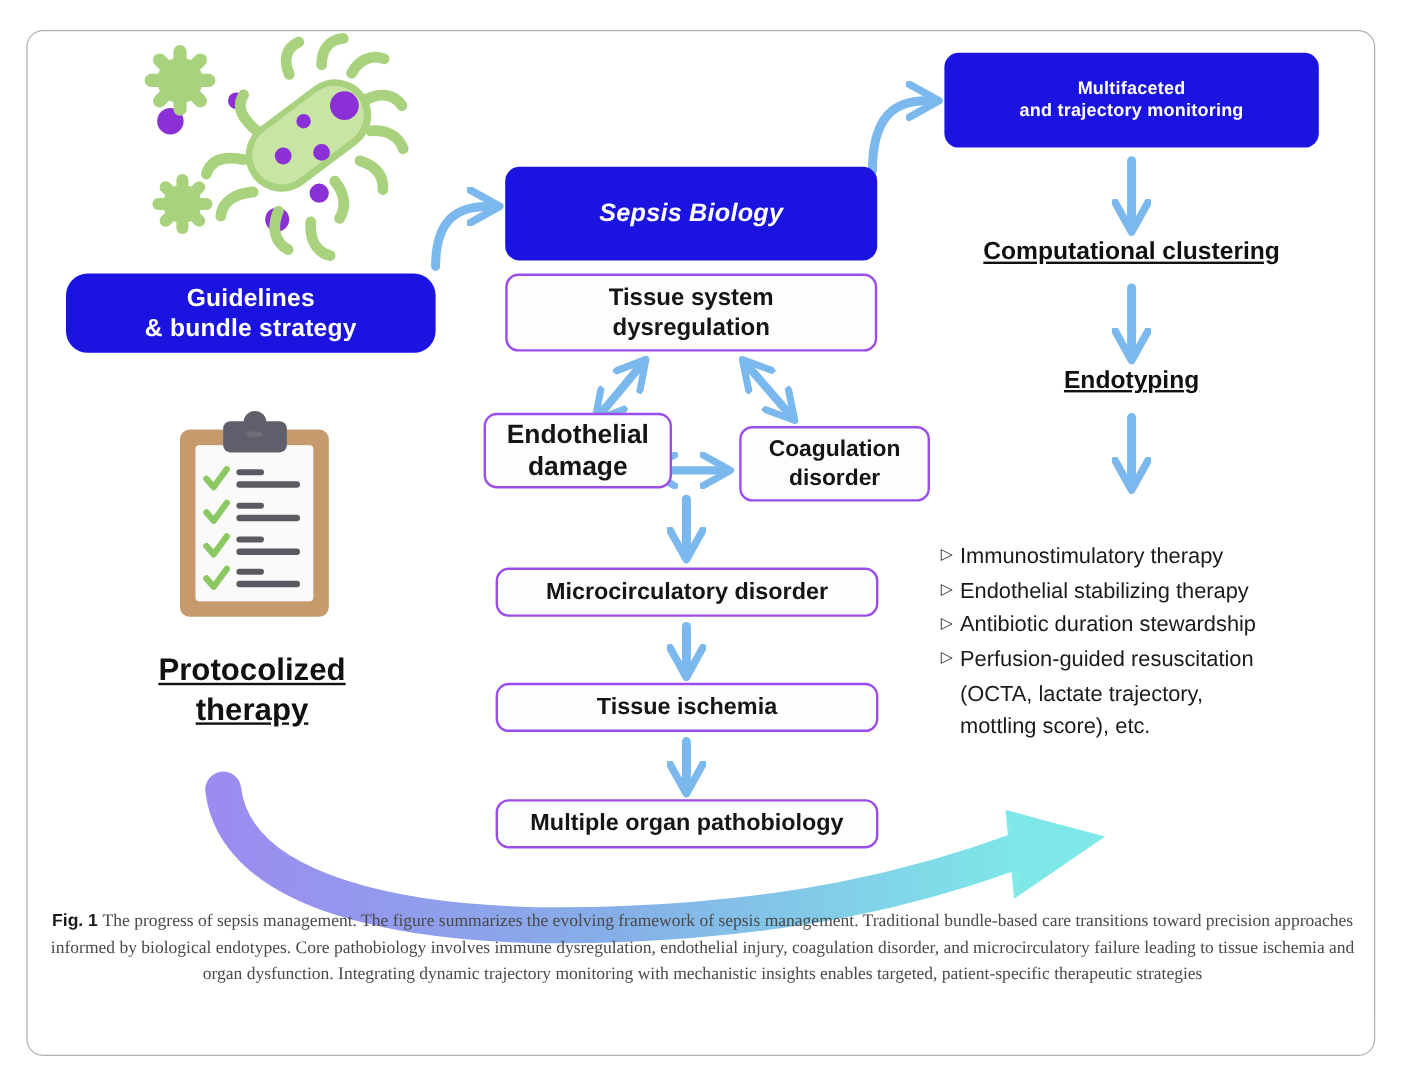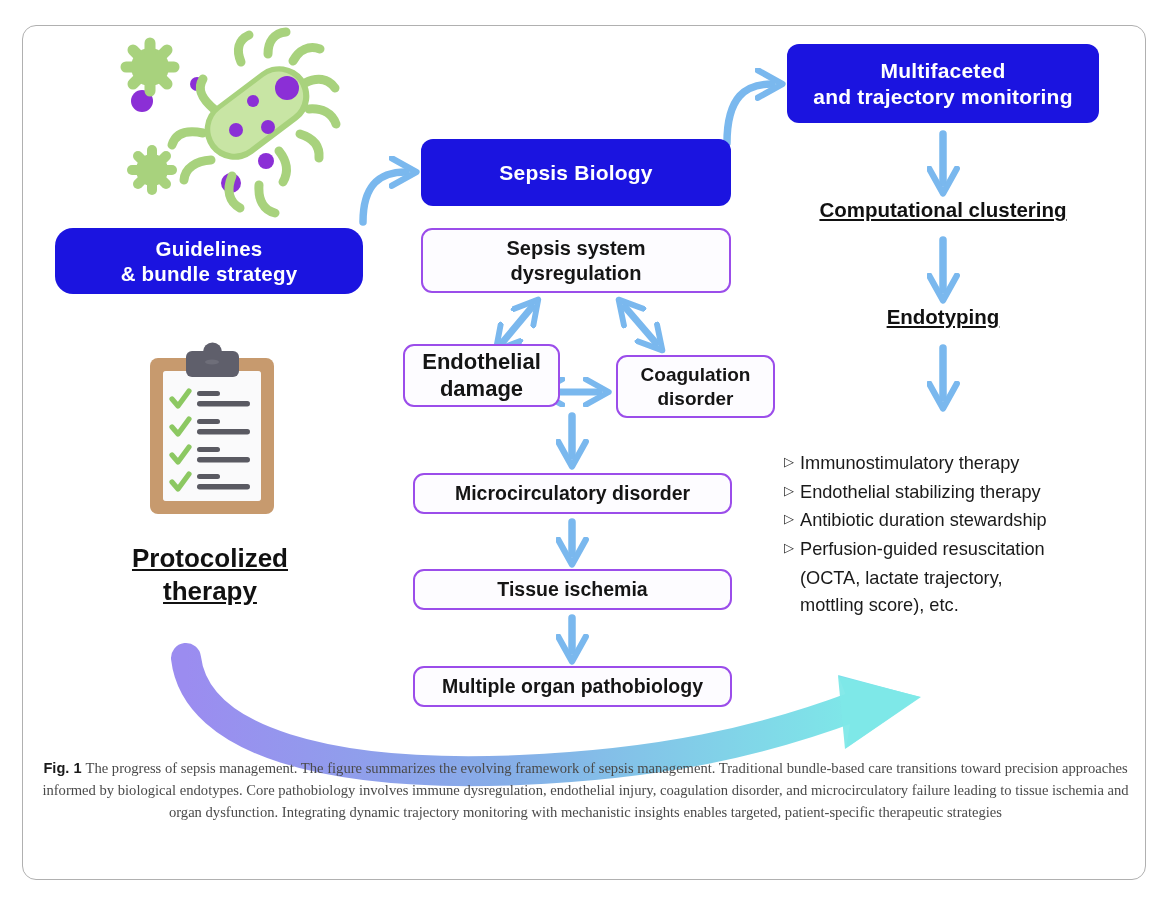--- a/index.html
+++ b/index.html
@@ -65,25 +65,26 @@
     text-align: center;
     color: #111111;
     font-weight: bold;
     line-height: 1.2;
     text-decoration: underline;
   }
 
   
   #box-multifaceted {
     left: 787px; top: 44px; width: 312px; height: 79px;
+    font-size: 15px;
+  }
+  #box-sepsis-biology {
+    left: 421px; top: 139px; width: 310px; height: 78px;
     font-size: 21px;
-  }
-  #box-sepsis-biology {
-    left: 421px; top: 139px; width: 310px; height: 67px;
-    font-size: 21px;
+    font-style: italic;
   }
   #box-guidelines {
     left: 55px; top: 228px; width: 308px; height: 66px;
     font-size: 20.5px;
     border-radius: 18px;
   }
   #box-immune {
     left: 421px; top: 228px; width: 310px; height: 65px;
     font-size: 20px;
   }
@@ -363,21 +364,21 @@
 
   <div class="box box-blue" id="box-guidelines">
     <span>
       <span>Guidelines</span><br>
       <span>&amp; bundle strategy</span>
     </span>
   </div>
 
   <div class="box box-outline" id="box-immune">
     <span>
-      <span>Sepsis system</span><br>
+      <span>Tissue system</span><br>
       <span>dysregulation</span>
     </span>
   </div>
 
   <div class="box box-outline" id="box-endothelial">
     <span>
       <span>Endothelial</span><br>
       <span>damage</span>
     </span>
   </div>

